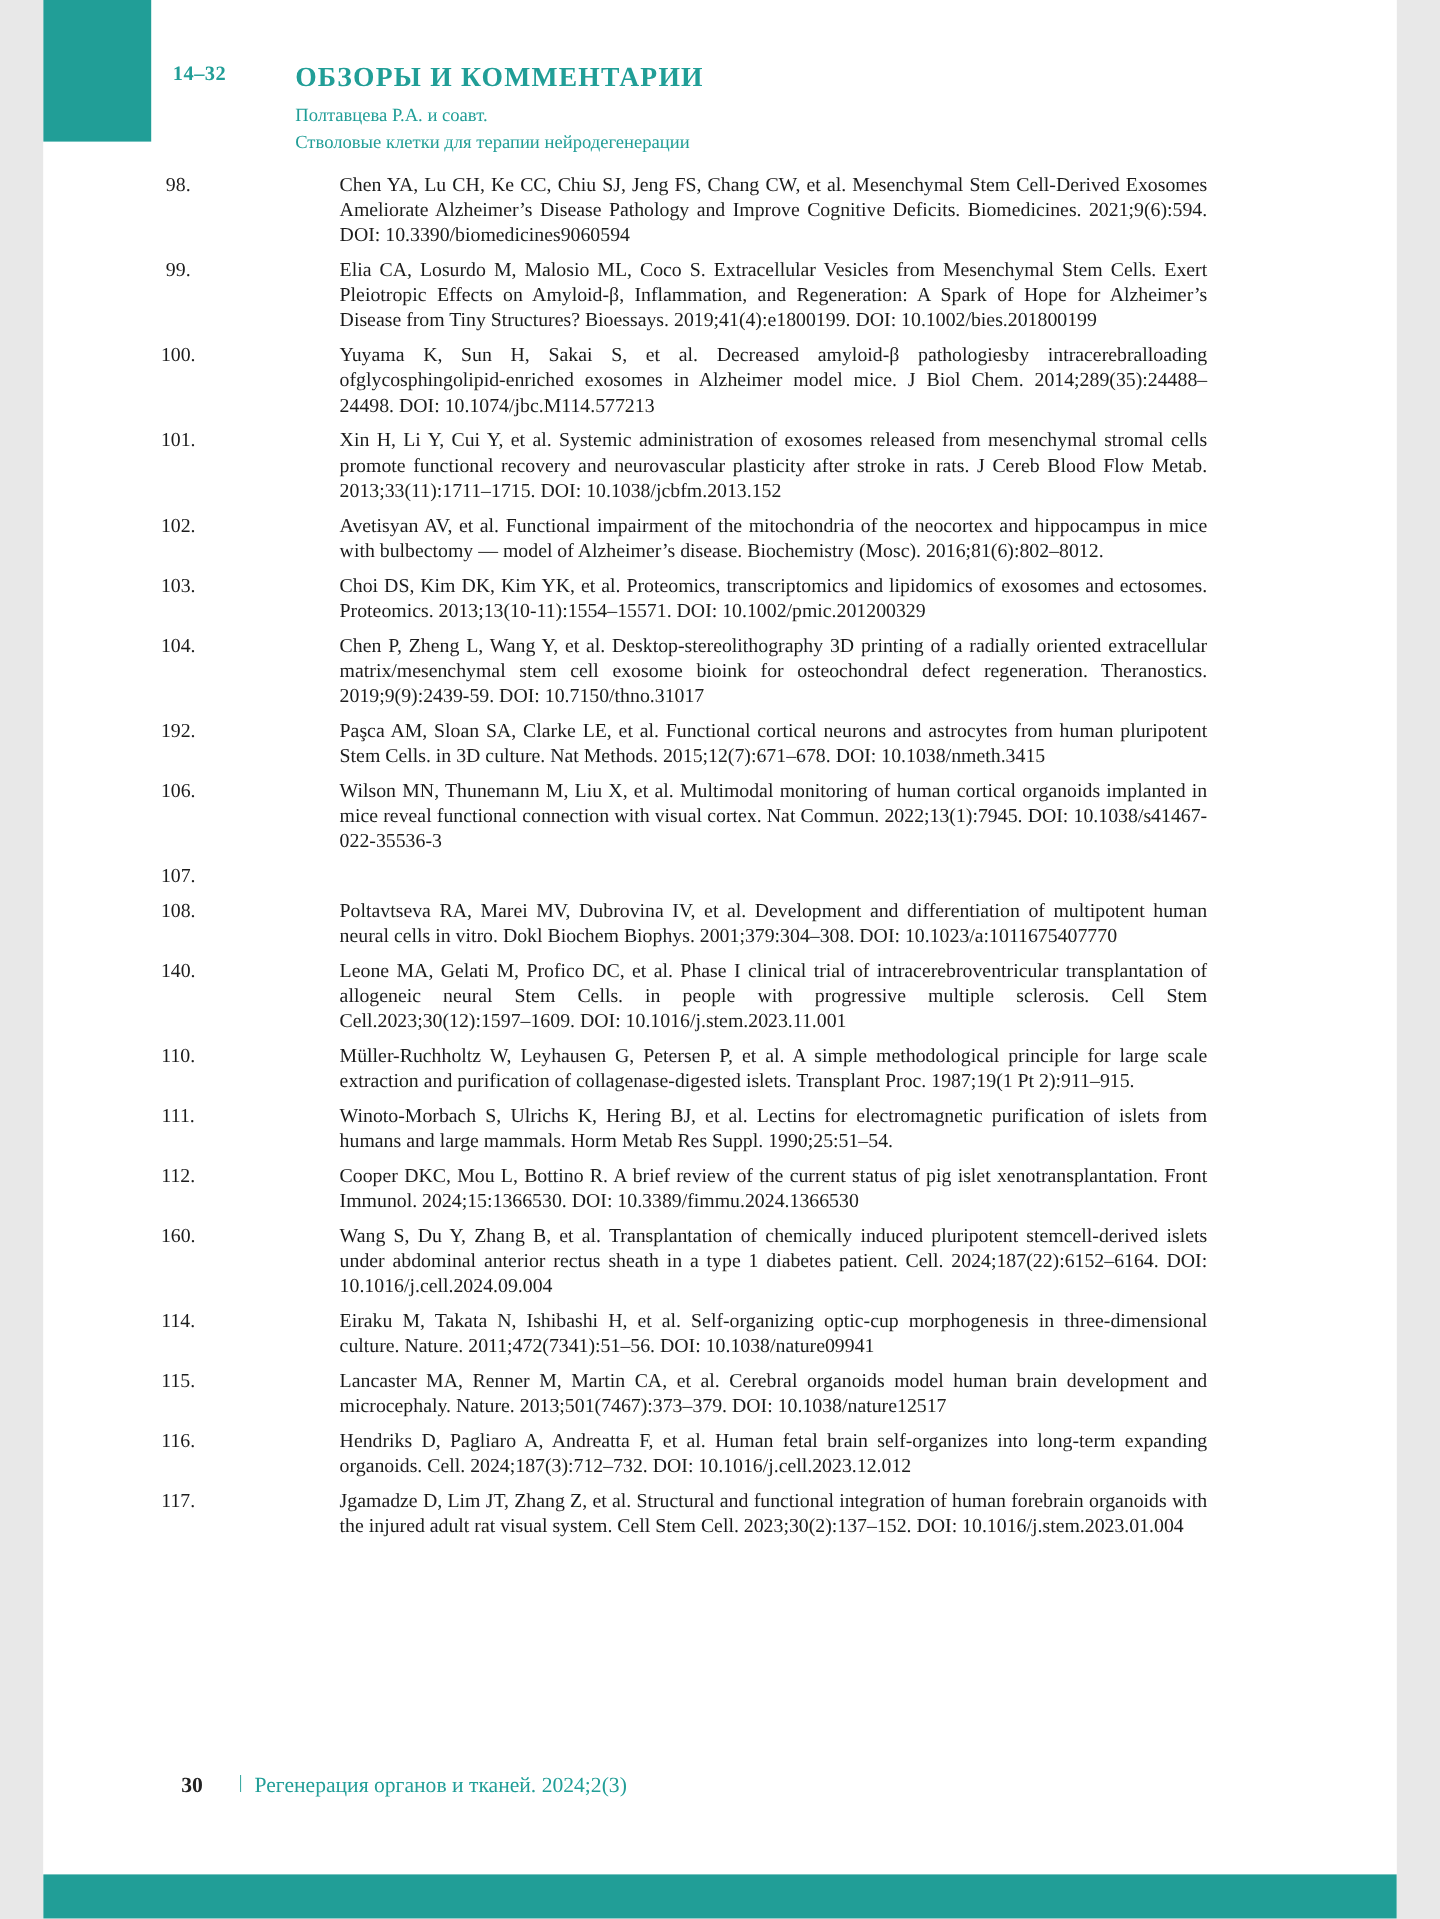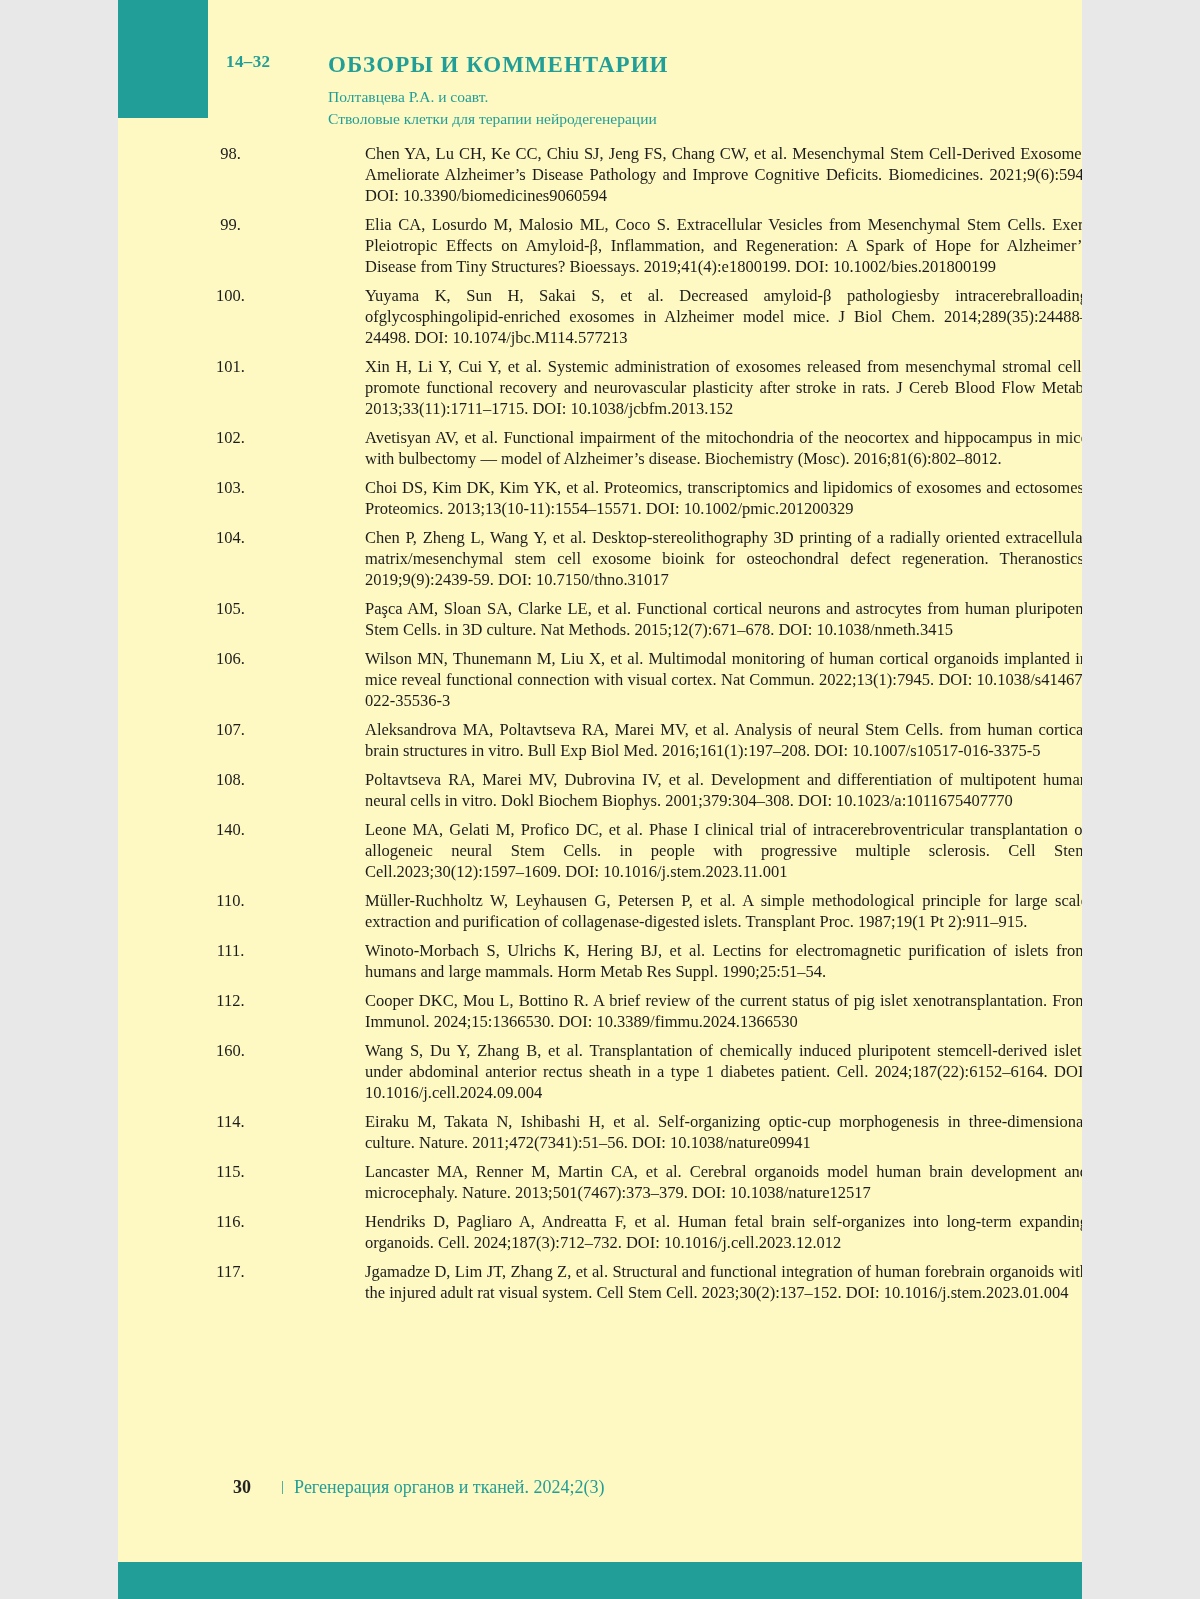--- a/index.html
+++ b/index.html
@@ -1,22 +1,22 @@
 <!DOCTYPE html>
 <html style="--accent: #219e97;"><head>
 <meta charset="utf-8">
 <style>
   * { margin: 0; padding: 0; box-sizing: border-box; }
   html, body { background: #e8e8e8; }
   .page {
     position: relative;
-    width: 964px;
+    width: 1128px;
     height: 1599px;
     margin: 0 auto;
-    background: #fef9c3;
+    background: #ffffff;
     font-family: "Liberation Serif", "DejaVu Serif", serif;
     color: #1c1c1c;
     overflow: hidden;
   }
   .corner-block {
     position: absolute;
     left: 0; top: 0;
     width: 90px; height: 118px;
     background: var(--accent, #219e97);
   }
@@ -140,30 +140,29 @@
       </div>
       <div class="ref-row">
         <div class="ref-num">103.</div>
         <div class="ref-text">Choi DS, Kim DK, Kim YK, et al. Proteomics, transcriptomics and lipidomics of exosomes and ectosomes. Proteomics. 2013;13(10-11):1554–15571. DOI: 10.1002/pmic.201200329</div>
       </div>
       <div class="ref-row">
         <div class="ref-num">104.</div>
         <div class="ref-text">Chen P, Zheng L, Wang Y, et al. Desktop-stereolithography 3D printing of a radially oriented extracellular matrix/mesenchymal stem cell exosome bioink for osteochondral defect regeneration. Theranostics. 2019;9(9):2439-59. DOI: 10.7150/thno.31017</div>
       </div>
       <div class="ref-row">
-        <div class="ref-num">105.</div>
+        <div class="ref-num">192.</div>
         <div class="ref-text">Paşca AM, Sloan SA, Clarke LE, et al. Functional cortical neurons and astrocytes from human pluripotent Stem Cells. in 3D culture. Nat Methods. 2015;12(7):671–678. DOI: 10.1038/nmeth.3415</div>
       </div>
       <div class="ref-row">
         <div class="ref-num">106.</div>
         <div class="ref-text">Wilson MN, Thunemann M, Liu X, et al. Multimodal monitoring of human cortical organoids implanted in mice reveal functional connection with visual cortex. Nat Commun. 2022;13(1):7945. DOI: 10.1038/s41467-022-35536-3</div>
       </div>
       <div class="ref-row">
         <div class="ref-num">107.</div>
-        <div class="ref-text">Aleksandrova MA, Poltavtseva RA, Marei MV, et al. Analysis of neural Stem Cells. from human cortical brain structures in vitro. Bull Exp Biol Med. 2016;161(1):197–208. DOI: 10.1007/s10517-016-3375-5</div>
       </div>
       <div class="ref-row">
         <div class="ref-num">108.</div>
         <div class="ref-text">Poltavtseva RA, Marei MV, Dubrovina IV, et al. Development and differentiation of multipotent human neural cells in vitro. Dokl Biochem Biophys. 2001;379:304–308. DOI: 10.1023/a:1011675407770</div>
       </div>
       <div class="ref-row">
         <div class="ref-num">140.</div>
         <div class="ref-text">Leone MA, Gelati M, Profico DC, et al. Phase I clinical trial of intracerebroventricular transplantation of allogeneic neural Stem Cells. in people with progressive multiple sclerosis. Cell Stem Cell.2023;30(12):1597–1609. DOI: 10.1016/j.stem.2023.11.001</div>
       </div>
       <div class="ref-row">

